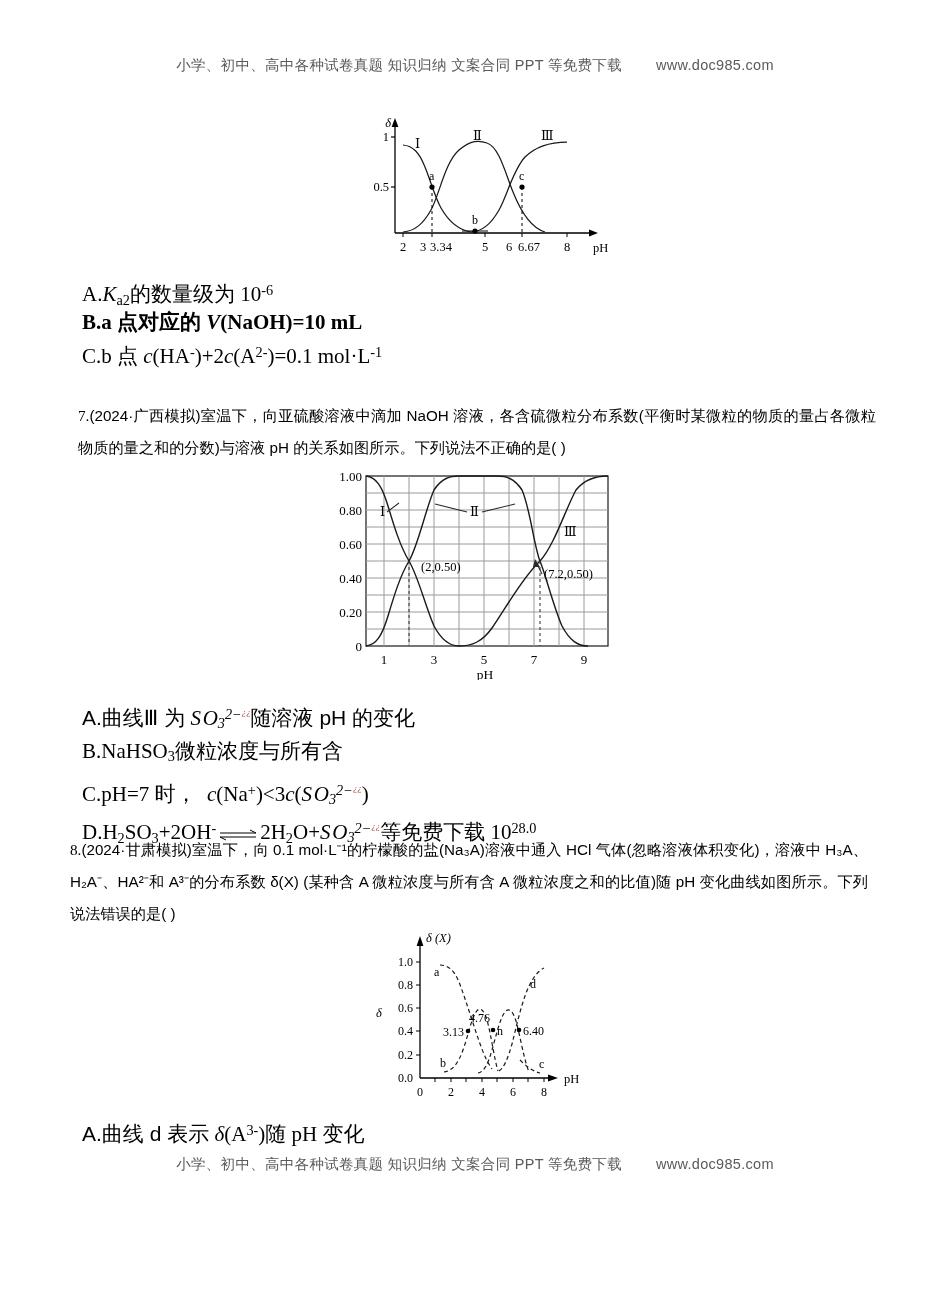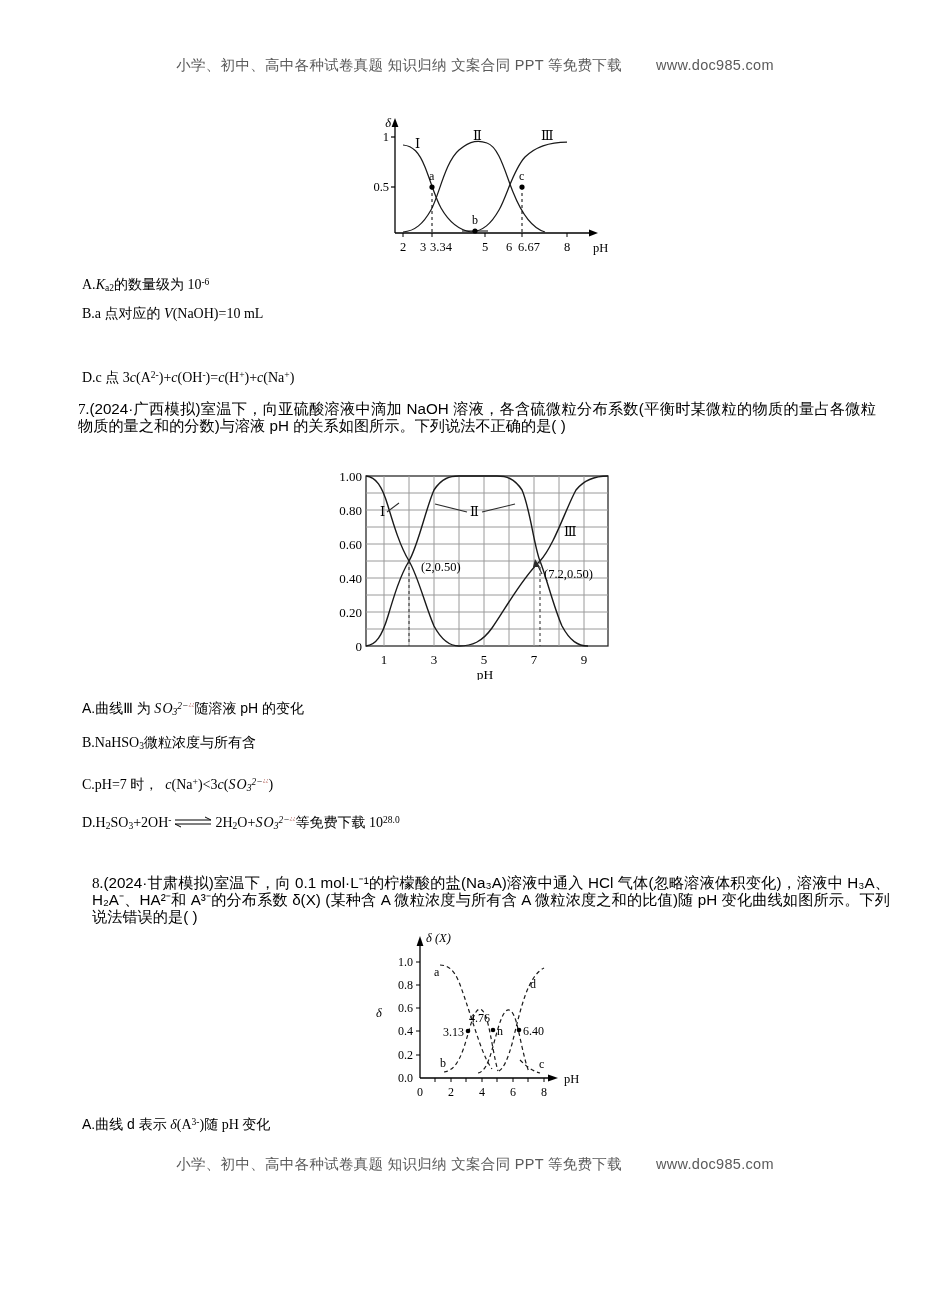--- a/index.html
+++ b/index.html
@@ -35,28 +35,29 @@
     margin-left: 34px;
     font-family: "Liberation Sans", sans-serif;
     font-size: 14.5px;
   }
   .watermark .cn { font-family: "Liberation Sans", sans-serif; }
   .wm-top { top: 56px; }
   .wm-bottom { top: 1155px; }
 
   .textline {
     position: absolute;
-    font-size: 14px;
+    font-size: 21px;
     line-height: 21px;
     white-space: nowrap;
+    margin-top: 8px;
   }
   .para {
     position: absolute;
     font-size: 15.2px;
-    line-height: 17px;
+    line-height: 32px;
     text-align: justify;
   }
   .cn { font-family: "Liberation Sans", sans-serif; }
   .it { font-style: italic; }
   sub { font-size: 0.68em; vertical-align: -0.22em; }
   sup { font-size: 0.68em; vertical-align: 0.45em; }
 
   
   .chart { position: absolute; }
   .chart svg { display: block; }
@@ -130,25 +131,25 @@
       <text class="axis-text" x="154" y="139" font-size="12.5" text-anchor="middle">6</text>
       <text class="axis-text" x="174" y="139" font-size="12.5" text-anchor="middle">6.67</text>
       <text class="axis-text" x="212" y="139" font-size="12.5" text-anchor="middle">8</text>
       <text class="axis-text" x="238" y="140" font-size="12.5">pH</text>
     </svg>
   </div>
 
   <div class="textline" style="left:82px; top:272px;">
     A.<span class="it">K</span><sub>a2</sub><span class="cn">的数量级为</span> 10<sup>-6</sup>
   </div>
-  <div class="textline" style="left:82px; top:303px;">
+  <div class="textline" style="left:82px; top:303px;font-weight:bold;">
     B.a <span class="cn">点对应的</span> <span class="it">V</span>(NaOH)=10 mL
   </div>
-  <div class="textline" style="left:82px; top:365px;">
-    D.c <span class="cn">点</span> 3<span class="it">c</span>(A<sup>2-</sup>)+<span class="it">c</span>(OH<sup>-</sup>)=<span class="it">c</span>(H<sup>+</sup>)+<span class="it">c</span>(Na<sup>+</sup>)
+  <div class="textline" style="left:82px; top:334px;">
+    C.b <span class="cn">点</span> <span class="it">c</span>(HA<sup>-</sup>)+2<span class="it">c</span>(A<sup>2-</sup>)=0.1 mol·L<sup>-1</sup>
   </div>
 
   <div class="para" style="left:78px; top:400px; width:798px;">
     <span>7.</span><span class="cn">(2024·广西模拟)</span><span class="cn">室温下，向亚硫酸溶液中滴加 NaOH 溶液，各含硫微粒分布系数(平衡时某微粒的物质的</span><span class="cn">量占各微粒物质的量之和的分数)与溶液 pH 的关系如图所示。下列说法不正确的是(        )</span>
   </div>
 
   <div class="chart" style="left:322px; top:468px;">
     <svg width="310" height="212" viewBox="0 0 310 212">
 
       <rect x="44" y="8" width="242" height="170" fill="none" stroke="#2b2b2b" stroke-width="1.3"></rect>
@@ -229,21 +230,21 @@
   </div>
   <div class="textline" style="left:82px; top:808px;">
     D.H<sub>2</sub>SO<sub>3</sub>+2OH<sup>-</sup><span style="display:inline-block; width:44px; position:relative; vertical-align:middle;"><svg width="44" height="12" viewBox="0 0 44 12">
           <line x1="4" y1="4" x2="40" y2="4" stroke="#000" stroke-width="1"></line>
           <polyline points="34,1 40,4" stroke="#000" stroke-width="1" fill="none"></polyline>
           <line x1="4" y1="8" x2="40" y2="8" stroke="#000" stroke-width="1"></line>
           <polyline points="10,11 4,8" stroke="#000" stroke-width="1" fill="none"></polyline>
         </svg></span>2H<sub>2</sub>O+<span class="frac-ion">S O<sub>3</sub><sup>2−<span class="err">¿¿</span></sup></span><span class="cn">等免费下载</span> 10<sup>28.0</sup>
   </div>
 
-  <div class="para" style="left:92px; top:834px; width:798px;margin-top:40px;">
+  <div class="para" style="left:70px; top:834px; width:798px;">
     <span>8.</span><span class="cn">(2024·甘肃模拟)</span><span class="cn">室温下，向 0.1 mol·L⁻¹的柠檬酸的盐(Na₃A)溶液中通入 HCl 气体(忽略溶液体积变化)，溶</span><span class="cn">液中 H₃A、H₂A⁻、HA²⁻和 A³⁻的分布系数 δ(X) (某种含 A 微粒浓度与所有含 A 微粒浓度之和的比值)随 pH 变</span><span class="cn">化曲线如图所示。下列说法错误的是(        )</span>
   </div>
 
   <div class="chart" style="left:368px; top:928px;text-align:right;">
     <svg width="240" height="178" viewBox="0 0 240 178">
 
       <line x1="52" y1="18" x2="52" y2="150" stroke="#000" stroke-width="1.3"></line>
       <polygon points="52,8 48.6,18 55.4,18" fill="#000"></polygon>
 
       <line x1="52" y1="150" x2="182" y2="150" stroke="#000" stroke-width="1.3"></line>

